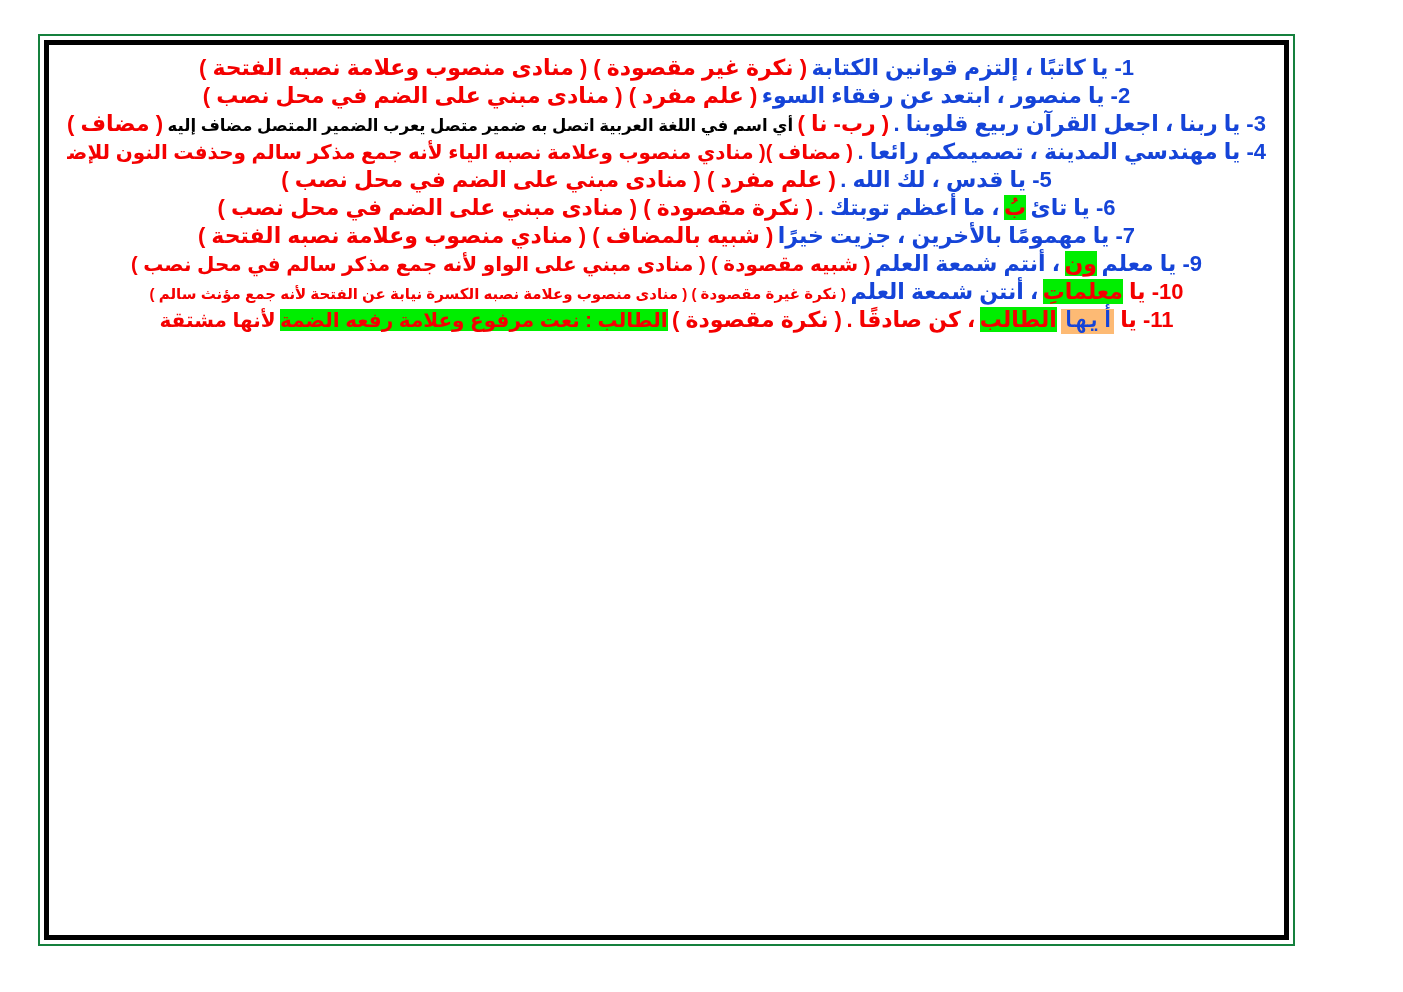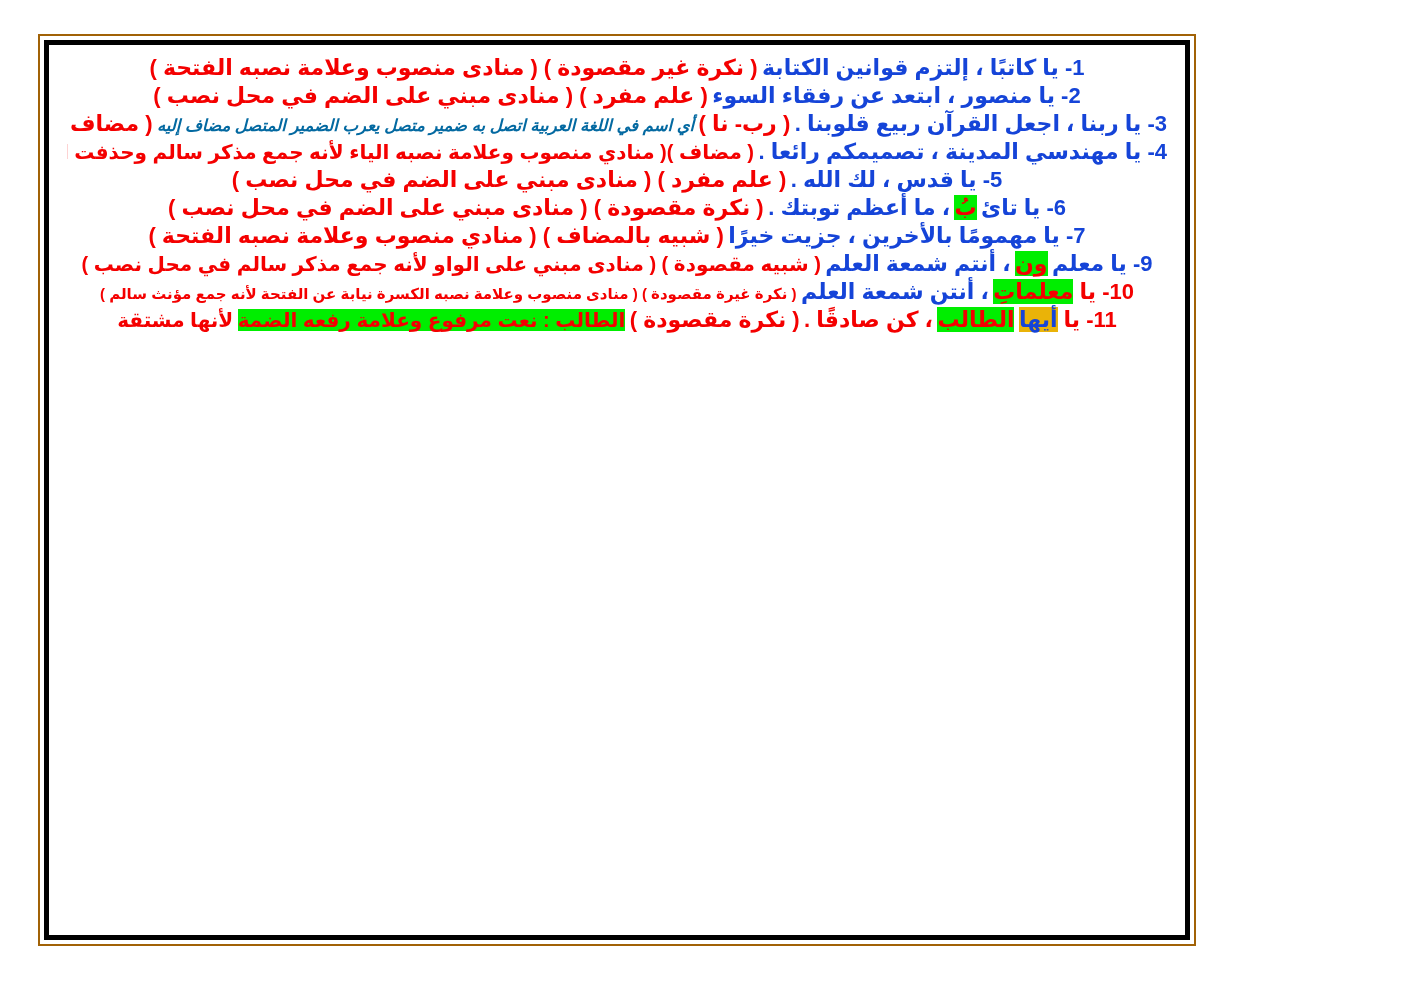--- a/index.html
+++ b/index.html
@@ -21,23 +21,23 @@
     width: 1403px;
     height: 992px;
     background: #ffffff;
   }
 
   
   #frame-outer {
     position: absolute;
     left: 38px;
     top: 34px;
-    width: 1158px;
+    width: 1257px;
     height: 912px;
-    border: 2px solid #a16207;
+    border: 2px solid #15803d;
     box-sizing: border-box;
     background: #ffffff;
   }
   #frame-inner {
     position: absolute;
     left: 4px;
     top: 4px;
     right: 4px;
     bottom: 4px;
     border: 5px solid #000000;
@@ -66,29 +66,29 @@
     padding: 0;
   }
 
   
   .line + .line { margin-top: 6px; }
 
   .seg { font-weight: bold; }
 
   .blue  { color: #1544d8; }
   .red   { color: #f40000; }
-  .black { color: #0369a1; font-style: italic; }
+  .black { color: #000000; }
 
   .sz-lg  { font-size: 22px; }
   .sz-md  { font-size: 20px; }
   .sz-sm  { font-size: 16.5px; }
   .sz-xs  { font-size: 15px; text-align: right; }
 
   .hl-green  { background-color: #00ee00; }
-  .hl-yellow { background-color: #eab308; }
+  .hl-yellow { background-color: #fdba74; font-family: Liberation Mono, monospace; }
 </style>
 </head>
 <body>
 
 <div id="page">
   <div id="frame-outer">
     <div id="frame-inner">
       <div id="content">
           <div class="line"><span class="seg blue sz-lg">1- يا كاتبًا ، إلتزم قوانين الكتابة</span><span> </span><span class="seg red sz-lg">( نكرة غير مقصودة ) ( منادى منصوب وعلامة نصبه الفتحة )</span></div>
           <div class="line"><span class="seg blue sz-lg">2- يا منصور ، ابتعد عن رفقاء السوء</span><span> </span><span class="seg red sz-lg">( علم مفرد ) ( منادى مبني على الضم في محل نصب )</span></div>

